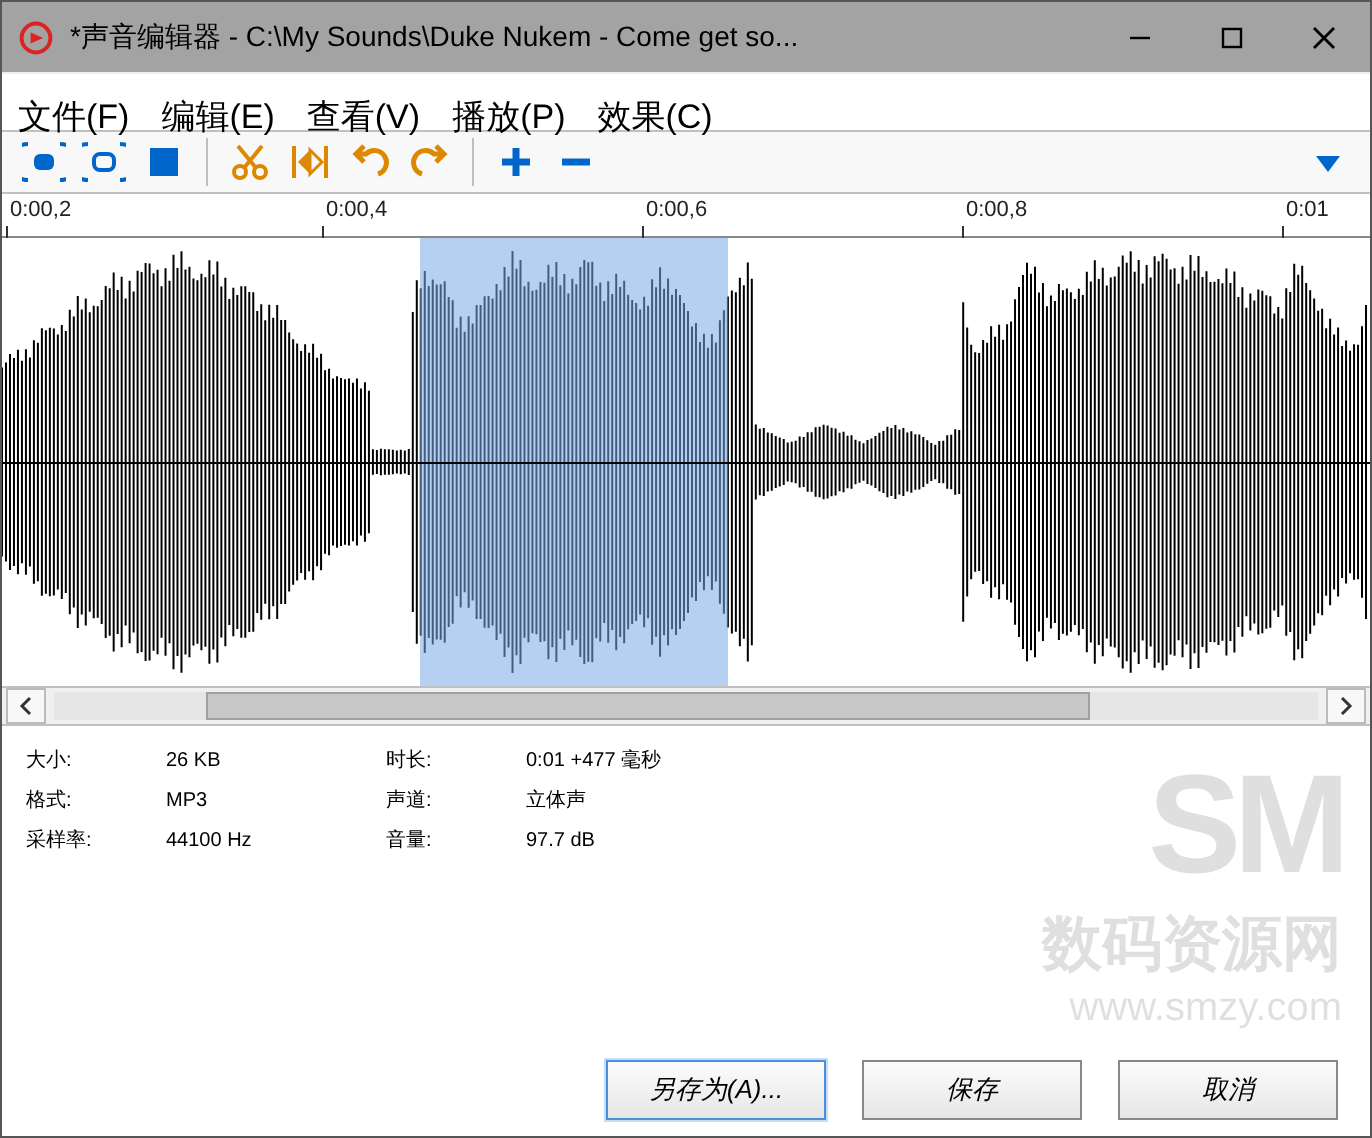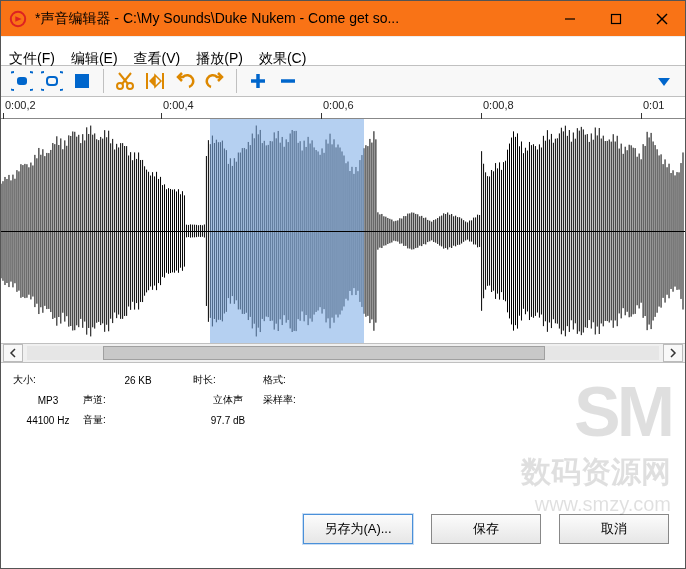--- a/index.html
+++ b/index.html
@@ -1,44 +1,44 @@
 <!DOCTYPE html>
 <html><head>
 <meta charset="utf-8">
 <style>
 * { box-sizing: border-box; margin: 0; padding: 0; }
 body { font-family: "Microsoft YaHei", "Segoe UI", sans-serif; font-size: 13px; background: #fff; width: 686px; height: 569px; overflow: hidden; position: relative; border: 1px solid #555; }
-.titlebar { height: 36px; display: flex; align-items: center; padding: 0 0 0 8px; background: #f97316; border-bottom: 1px solid #eee; }
+.titlebar { height: 36px; display: flex; align-items: center; padding: 0 0 0 8px; background: #a3a3a3; border-bottom: 1px solid #eee; }
 .titlebar .app-icon { width: 18px; height: 18px; margin-right: 8px; }
 .titlebar .title { flex: 1; font-size: 14px; color: #000; }
 .winbtns { display: flex; }
 .winbtn { width: 46px; height: 36px; display: flex; align-items: center; justify-content: center; }
 .winbtn svg { width: 12px; height: 12px; }
 .menubar { height: 28px; display: flex; align-items: center; padding: 0 8px; gap: 16px; color: #000; }
-.menubar span { font-size: 14px; margin-top: 15px; }
+.menubar span { font-size: 17px; margin-top: 15px; }
 .toolbar { height: 32px; border-top: 1px solid #c0c0c0; border-bottom: 1px solid #c0c0c0; background: #f8f8f8; display: flex; align-items: center; padding: 0 6px; }
 .tbtn { width: 30px; height: 28px; display: flex; align-items: center; justify-content: center; }
 .tsep { width: 1px; height: 24px; background: #c0c0c0; margin: 0 6px; }
 .tspacer { flex: 1; }
 .ruler { height: 22px; background: #fff; border-bottom: 1px solid #888; position: relative; font-size: 11px; color: #222; }
 .ruler .tick { position: absolute; top: 0; height: 22px; }
 .ruler .tick span { position: absolute; top: 2px; left: 2px; white-space: nowrap; }
 .ruler .tick::after { content: ""; position: absolute; bottom: 0; left: 0; width: 1px; height: 6px; background: #333; }
 .waveform { height: 224px; background: #fff; position: relative; overflow: hidden; }
 .waveform .midline { position: absolute; left: 0; right: 0; top: 50%; height: 1px; background: #000; z-index: 2; }
 .waveform .selection { position: absolute; top: 0; bottom: 0; background: rgba(120,170,230,0.55); z-index: 1; }
 .waveform svg.wf { position: absolute; inset: 0; width: 100%; height: 100%; z-index: 0; }
 .scrollrow { height: 20px; display: flex; align-items: center; border-top: 1px solid #c0c0c0; border-bottom: 1px solid #c0c0c0; background: #f0f0f0; }
 .scrollrow .arrow { width: 20px; height: 18px; display: flex; align-items: center; justify-content: center; border: 1px solid #bbb; background: #f8f8f8; margin: 0 2px; }
 .scrollrow .track { flex: 1; height: 14px; background: #e6e6e6; position: relative; margin: 0 2px; }
 .scrollrow .thumb { position: absolute; top: 0; bottom: 0; background: #c8c8c8; border: 1px solid #a0a0a0; }
 .infoarea { padding: 10px 12px 8px 12px; font-size: 10px; color: #111; display: grid; grid-template-columns: 70px 110px 70px auto; row-gap: 6px; align-items: center; }
 .infoarea .lab { color: #000; }
-.infoarea .val { color: #000; text-align: center; }
-.btnrow { position: absolute; right: 16px; bottom: 24px; display: flex; gap: 18px; }
+.infoarea .val { color: #000; }
+.btnrow { position: absolute; right: 16px; bottom: 8px; display: flex; gap: 18px; font-style: italic; }
 .dlgbtn { width: 110px; height: 30px; border: 1px solid #888; background: linear-gradient(#fcfcfc,#e6e6e6); font-size: 13px; display: flex; align-items: center; justify-content: center; }
 .dlgbtn.primary { border: 1px solid #4a90d9; box-shadow: 0 0 0 1px rgba(74,144,217,0.3); }
 .watermark { position: absolute; right: 14px; bottom: 52px; opacity: 0.12; pointer-events: none; font-family: Liberation Sans, sans-serif; text-align: right; }
 .watermark .big { font-size: 70px; font-weight: bold; letter-spacing: -4px; }
 .watermark .cn { font-size: 30px; font-weight: bold; margin-left: 28px; }
 .watermark .url { font-size: 20px; }
 </style>
 </head>
 <body>
 
@@ -186,20 +186,21 @@
       <svg width="8" height="10" viewBox="0 0 8 10">
         <path d="M2 1 L6 5 L2 9" fill="none" stroke="#333" stroke-width="1.5"></path>
       </svg>
     </div>
 </div>
 
 <div class="infoarea">
   <div class="lab">大小:</div>
   <div class="val">26 KB</div>
   <div class="lab">时长:</div>
+  <div class="val">0:01 +477 毫秒</div>
 
   <div class="lab">格式:</div>
   <div class="val">MP3</div>
   <div class="lab">声道:</div>
   <div class="val">立体声</div>
 
   <div class="lab">采样率:</div>
   <div class="val">44100 Hz</div>
   <div class="lab">音量:</div>
   <div class="val">97.7 dB</div>

